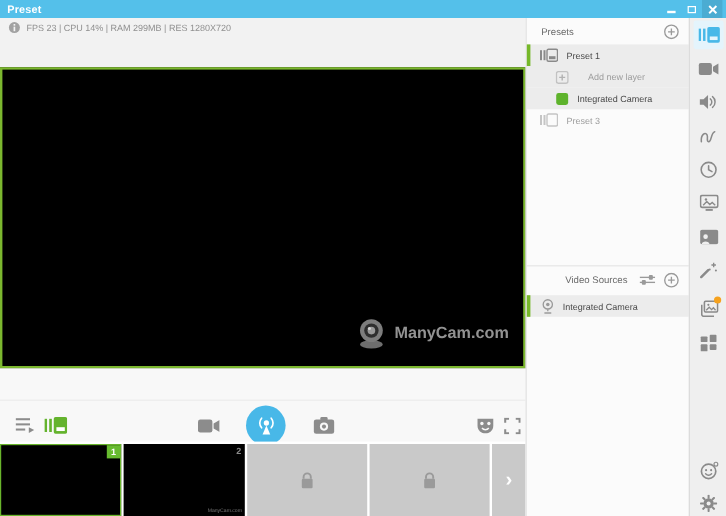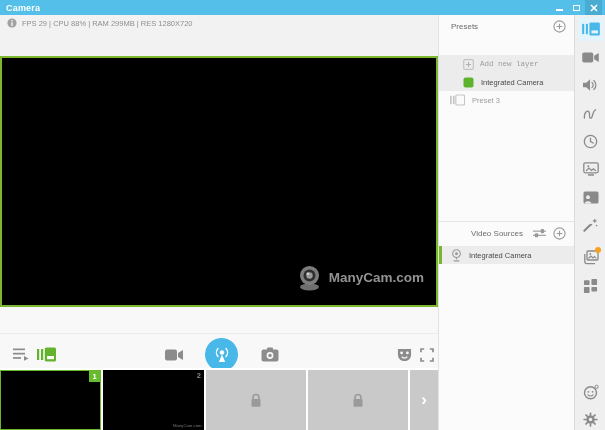--- a/index.html
+++ b/index.html
@@ -84,21 +84,21 @@
   .rtb-badge { position:absolute; top:2px; right:2px; width:6px; height:6px; border-radius:50%;
                background:#f6a21e; }
   svg { display:block; }
 </style>
 </head>
 <body>
 
 <div class="app">
 
   <div class="titlebar">
-    <span class="title">Camera</span>
+    <span class="title">Preset</span>
     <div class="win-controls">
       <div class="win-btn">
         <span class="min-glyph"></span>
       </div>
       <div class="win-btn">
         <span class="max-glyph"></span>
       </div>
       <div class="win-btn close">
         <svg width="8" height="8" viewBox="0 0 8 8">
           <path d="M1 1 L7 7 M7 1 L1 7" stroke="#fff" stroke-width="1.6"></path>
@@ -106,21 +106,21 @@
       </div>
     </div>
   </div>
 
   <div class="statusbar">
     <svg width="10" height="10" viewBox="0 0 10 10">
       <circle cx="5" cy="5" r="4.6" fill="#a2a2a2"></circle>
       <rect x="4.3" y="2" width="1.4" height="1.4" fill="#f2f2f2"></rect>
       <rect x="4.3" y="4.2" width="1.4" height="3.8" fill="#f2f2f2"></rect>
     </svg>
-    <span>FPS 29 | CPU 88% | RAM 299MB | RES 1280X720</span>
+    <span>FPS 23 | CPU 14% | RAM 299MB | RES 1280X720</span>
   </div>
 
   <div class="preview">
     <div class="watermark">
       <svg width="27" height="27" viewBox="0 0 27 27">
         <ellipse cx="13.5" cy="23" rx="9.5" ry="3.4" fill="#6e6e6e"></ellipse>
         <circle cx="13.5" cy="11.5" r="9.5" fill="#7d7d7d"></circle>
         <circle cx="13.5" cy="11.5" r="6" fill="#2e2e2e"></circle>
         <circle cx="13.5" cy="11.5" r="3.2" fill="#9a9a9a"></circle>
         <circle cx="11.8" cy="9.8" r="1.3" fill="#d8d8d8"></circle>
@@ -226,29 +226,41 @@
       <div class="header-icons">
         <span class="icon-btn">
           <svg width="13" height="13" viewBox="0 0 14 14" stroke="currentColor" stroke-width="1.2" fill="none">
             <circle cx="7" cy="7" r="6"></circle>
               <path d="M7 4 V10 M4 7 H10"></path>
           </svg>
         </span>
       </div>
     </div>
 
+    <div class="row selected" style="top:22px;">
+      <div class="green-bar"></div>
+      <span class="row-icon" style="margin-left:11px;">
+        <svg width="15" height="12" viewBox="0 0 18 14">
+          <rect x="0" y="2" width="2" height="10" fill="#8a8a8a"></rect>
+          <rect x="3.5" y="2" width="2" height="10" fill="#8a8a8a"></rect>
+          <rect x="7" y="1" width="10.5" height="12" rx="1.5" fill="none" stroke="#8a8a8a" stroke-width="1.4"></rect>
+          <rect x="9" y="8" width="6.5" height="3" fill="#8a8a8a"></rect>
+        </svg>
+      </span>
+      <span class="lbl-dark" style="margin-left:7px;">Preset 1</span>
+    </div>
 
     <div class="row selected" style="top:40px;">
       <span class="row-icon" style="margin-left:24px;">
         <svg width="11" height="11" viewBox="0 0 11 11">
           <rect x="0.7" y="0.7" width="9.6" height="9.6" rx="1.5" fill="none" stroke="#c2c2c2" stroke-width="1.2"></rect>
           <path d="M5.5 3 V8 M3 5.5 H8" stroke="#b2b2b2" stroke-width="1.2"></path>
         </svg>
       </span>
-      <span class="lbl-mute" style="margin-left:6px;font-family:Liberation Mono, monospace;">Add new layer</span>
+      <span class="lbl-mute" style="margin-left:16px;">Add new layer</span>
     </div>
 
     <div class="row selected" style="top:58px;">
       <span class="row-icon" style="margin-left:24px;">
         <svg width="11" height="11" viewBox="0 0 11 11">
           <rect x="0.5" y="0.5" width="10" height="10" rx="2" fill="#5eb32c"></rect>
         </svg>
       </span>
       <span class="lbl-dark" style="margin-left:7px;">Integrated Camera</span>
     </div>

